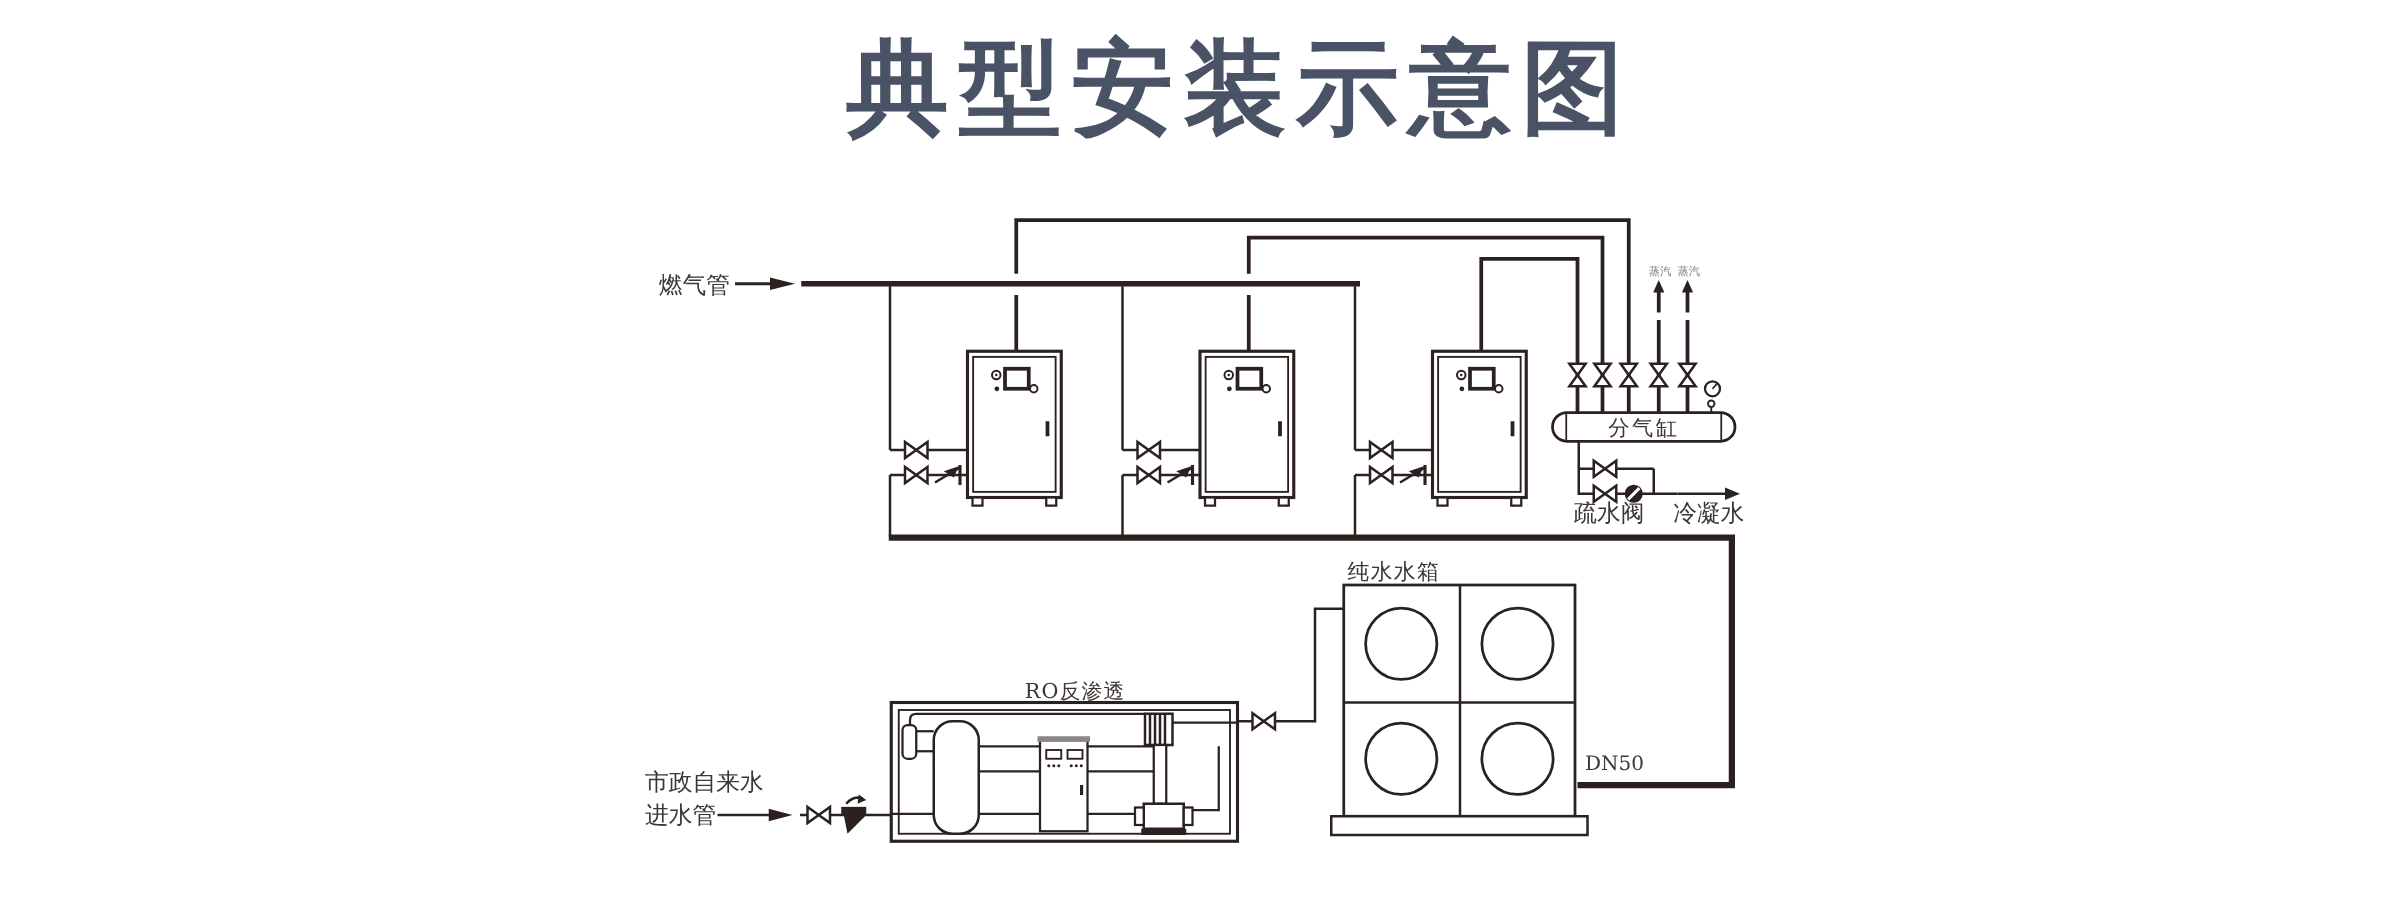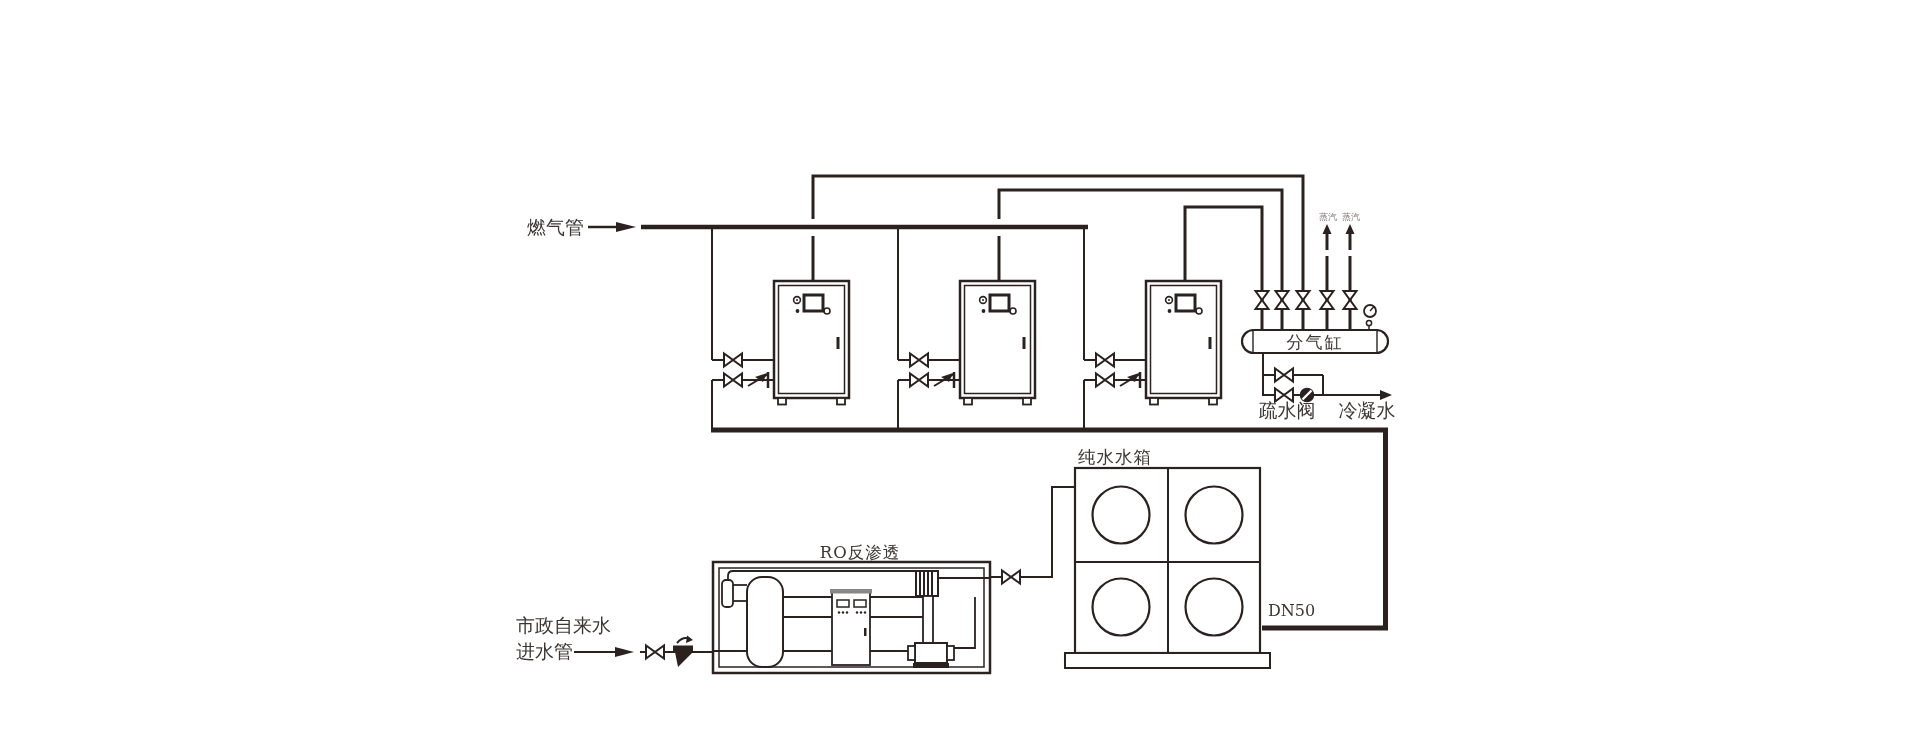--- a/index.html
+++ b/index.html
@@ -10,20 +10,21 @@
   svg{position:absolute;top:0;left:0;}
   svg text{font-family:"DejaVu Serif","Liberation Serif",serif;fill:#3c3733;}
   .lbl{font-size:19px;}
   .lbl-sm{font-size:9px;fill:#807b78;}
 </style>
 </head>
 <body>
 
 <div class="stage">
 
+  <div class="title">典型安装示意图</div>
 
   <svg width="1920" height="730" viewBox="0 0 1920 730">
     <defs>
 
       <g id="valve-h">
         <polygon points="-9,-6.5 -9,6.5 0,0" fill="#ffffff" stroke="#2b2220" stroke-width="2"></polygon>
         <polygon points="9,-6.5 9,6.5 0,0" fill="#ffffff" stroke="#2b2220" stroke-width="2"></polygon>
       </g>
 
       <g id="valve-v">

